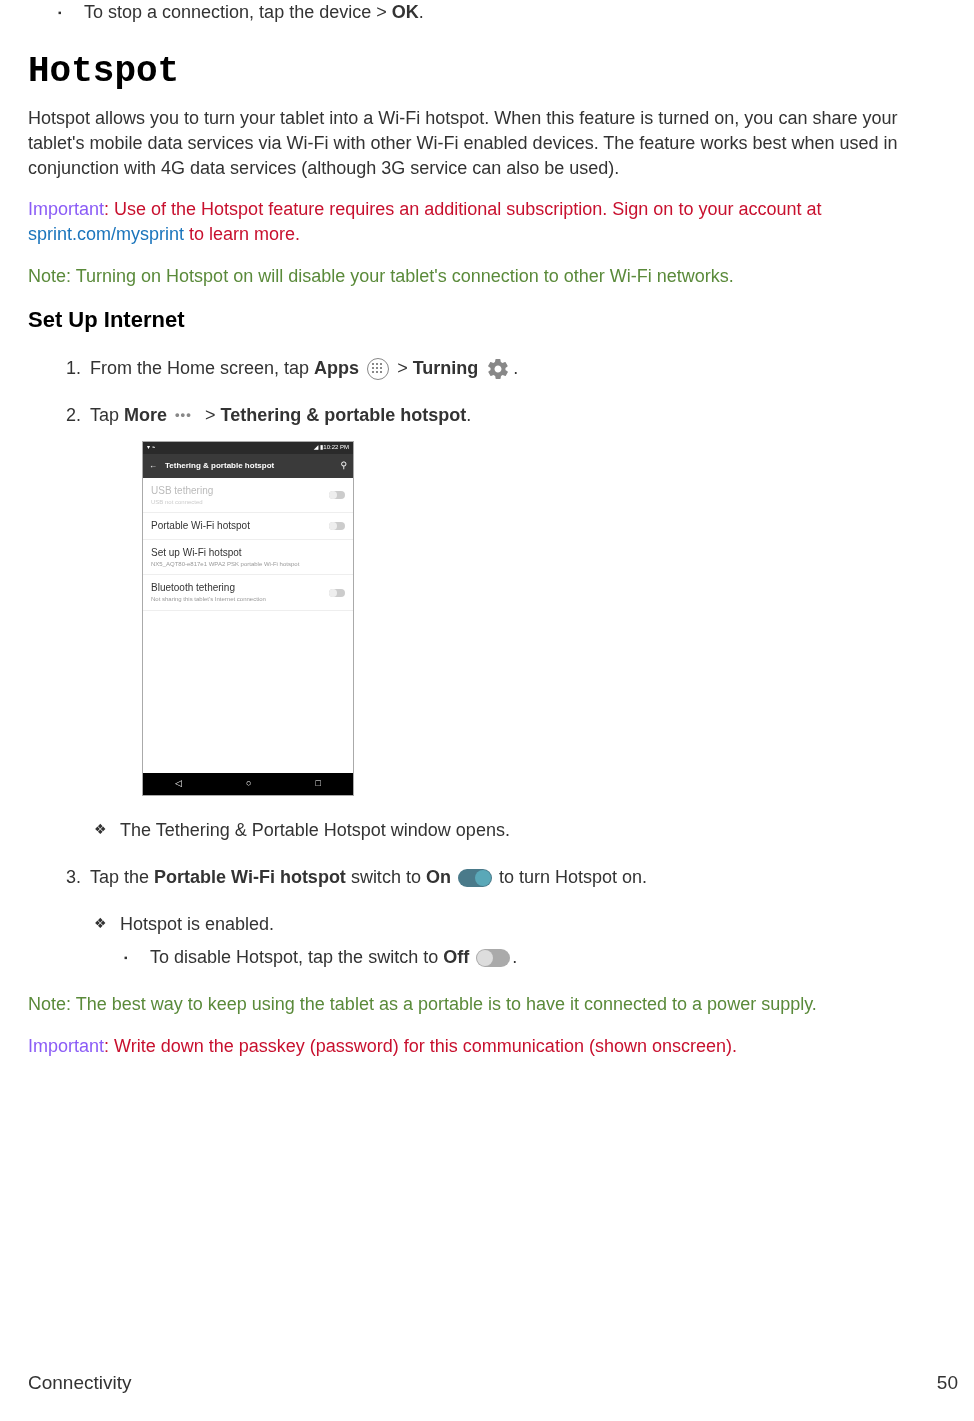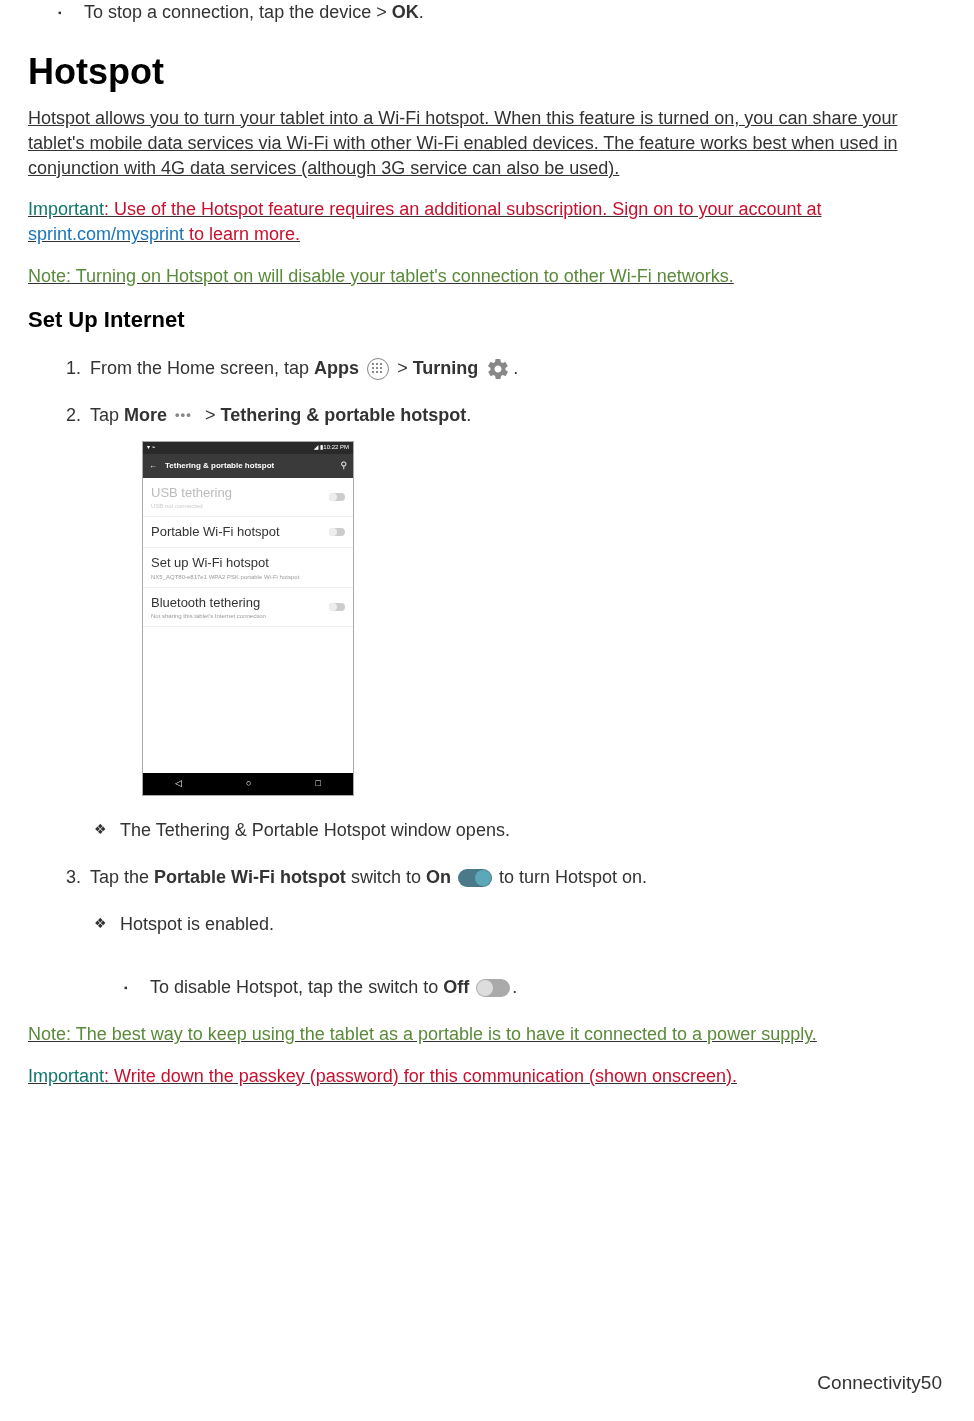--- a/index.html
+++ b/index.html
@@ -29,31 +29,31 @@
       position: absolute;
       left: -26px;
       font-size: 14px;
       top: 2px;
     }
     h1 {
       font-size: 36px;
       font-weight: 900;
       color: #000;
       margin: 20px 0 8px 0;
-      font-family: Liberation Sans, sans-serif;
+      font-family: Liberation Mono, monospace;
     }
     h2 {
       font-size: 22px;
       font-weight: bold;
       color: #000;
       margin: 16px 0 20px 0;
     }
-    p { margin-bottom: 16px; text-decoration: underline; }
+    p { margin-bottom: 16px; }
     .bold { font-weight: bold; }
-    .important-label { color: #0f766e; font-weight: normal; }
+    .important-label { color: #8b5cf6; font-weight: normal; }
     .important-text { color: #c8102e; }
     .note-label { color: #5a8a3a; font-weight: normal; }
     .note-text { color: #5a8a3a; }
     .link { color: #1b75bc; }
     ol { list-style: decimal; padding-left: 58px; }
     ol > li { margin-bottom: 22px; padding-left: 4px; }
     .nested-square { list-style: none; padding-left: 30px; margin-top: 0; }
     .nested-square li { position: relative; margin-bottom: 22px; }
     .nested-square li::before {
       content: "▪";
@@ -115,39 +115,39 @@
       height: 24px; background: #3a3a3a; color: #fff;
       display: flex; align-items: center; padding: 0 6px; font-size: 8px;
     }
     .header-bar .back { margin-right: 8px; }
     .header-bar .title { flex: 1; font-weight: bold; }
     .header-bar .search { font-size: 9px; }
     .setting-row {
       padding: 6px 8px; border-bottom: 1px solid #eee;
       display: flex; justify-content: space-between; align-items: center;
     }
-    .setting-row .label-group .title-s { font-size: 13px; color: #333; }
+    .setting-row .label-group .title-s { font-size: 10px; color: #333; }
     .setting-row .label-group .sub-s { font-size: 6px; color: #999; }
     .setting-row.disabled .title-s { color: #bbb; }
     .setting-row.disabled .sub-s { color: #ccc; }
     .mini-toggle {
       width: 16px; height: 8px; background: #ccc; border-radius: 4px; position: relative;
     }
     .mini-toggle::after {
       content: ""; position: absolute; width: 8px; height: 8px; background: #eee;
       border-radius: 50%; left: 0; top: 0;
     }
     .nav-bar {
       position: absolute; bottom: 0; left: 0; right: 0; height: 22px;
       background: #000; display: flex; justify-content: space-around;
       align-items: center; color: #fff; font-size: 9px;
     }
     .footer {
-      position: absolute; bottom: 24px; left: 28px; right: 32px;
-      display: flex; justify-content: flex-end;
+      position: absolute; bottom: 24px; left: 28px; right: 16px;
+      display: flex; justify-content: space-between;
       color: #333; font-size: 19px;
     }
   </style>
 </head>
 <body>
 
 <ul class="bullet-list">
   <li>
     <span>To stop a connection, tap the device &gt; </span><span class="bold">OK</span><span>.</span>
   </li>
@@ -233,21 +233,21 @@
     </ul>
   </li>
   <li>
     <span>Tap the </span><span class="bold">Portable Wi-Fi hotspot</span><span> switch to </span><span class="bold">On</span>
     <span class="toggle on"></span>
     <span> to turn Hotspot on.</span>
 
     <ul class="diamond-list" style="padding-left:30px; margin-top:22px;">
       <li>
         <span>Hotspot is enabled.</span>
-        <ul class="nested-square" style="margin-top:38px;">
+        <ul class="nested-square" style="margin-top:8px;">
           <li>
             <span>To disable Hotspot, tap the switch to </span><span class="bold">Off</span>
             <span class="toggle off"></span><span>.</span>
           </li>
         </ul>
       </li>
     </ul>
   </li>
 </ol>
 

